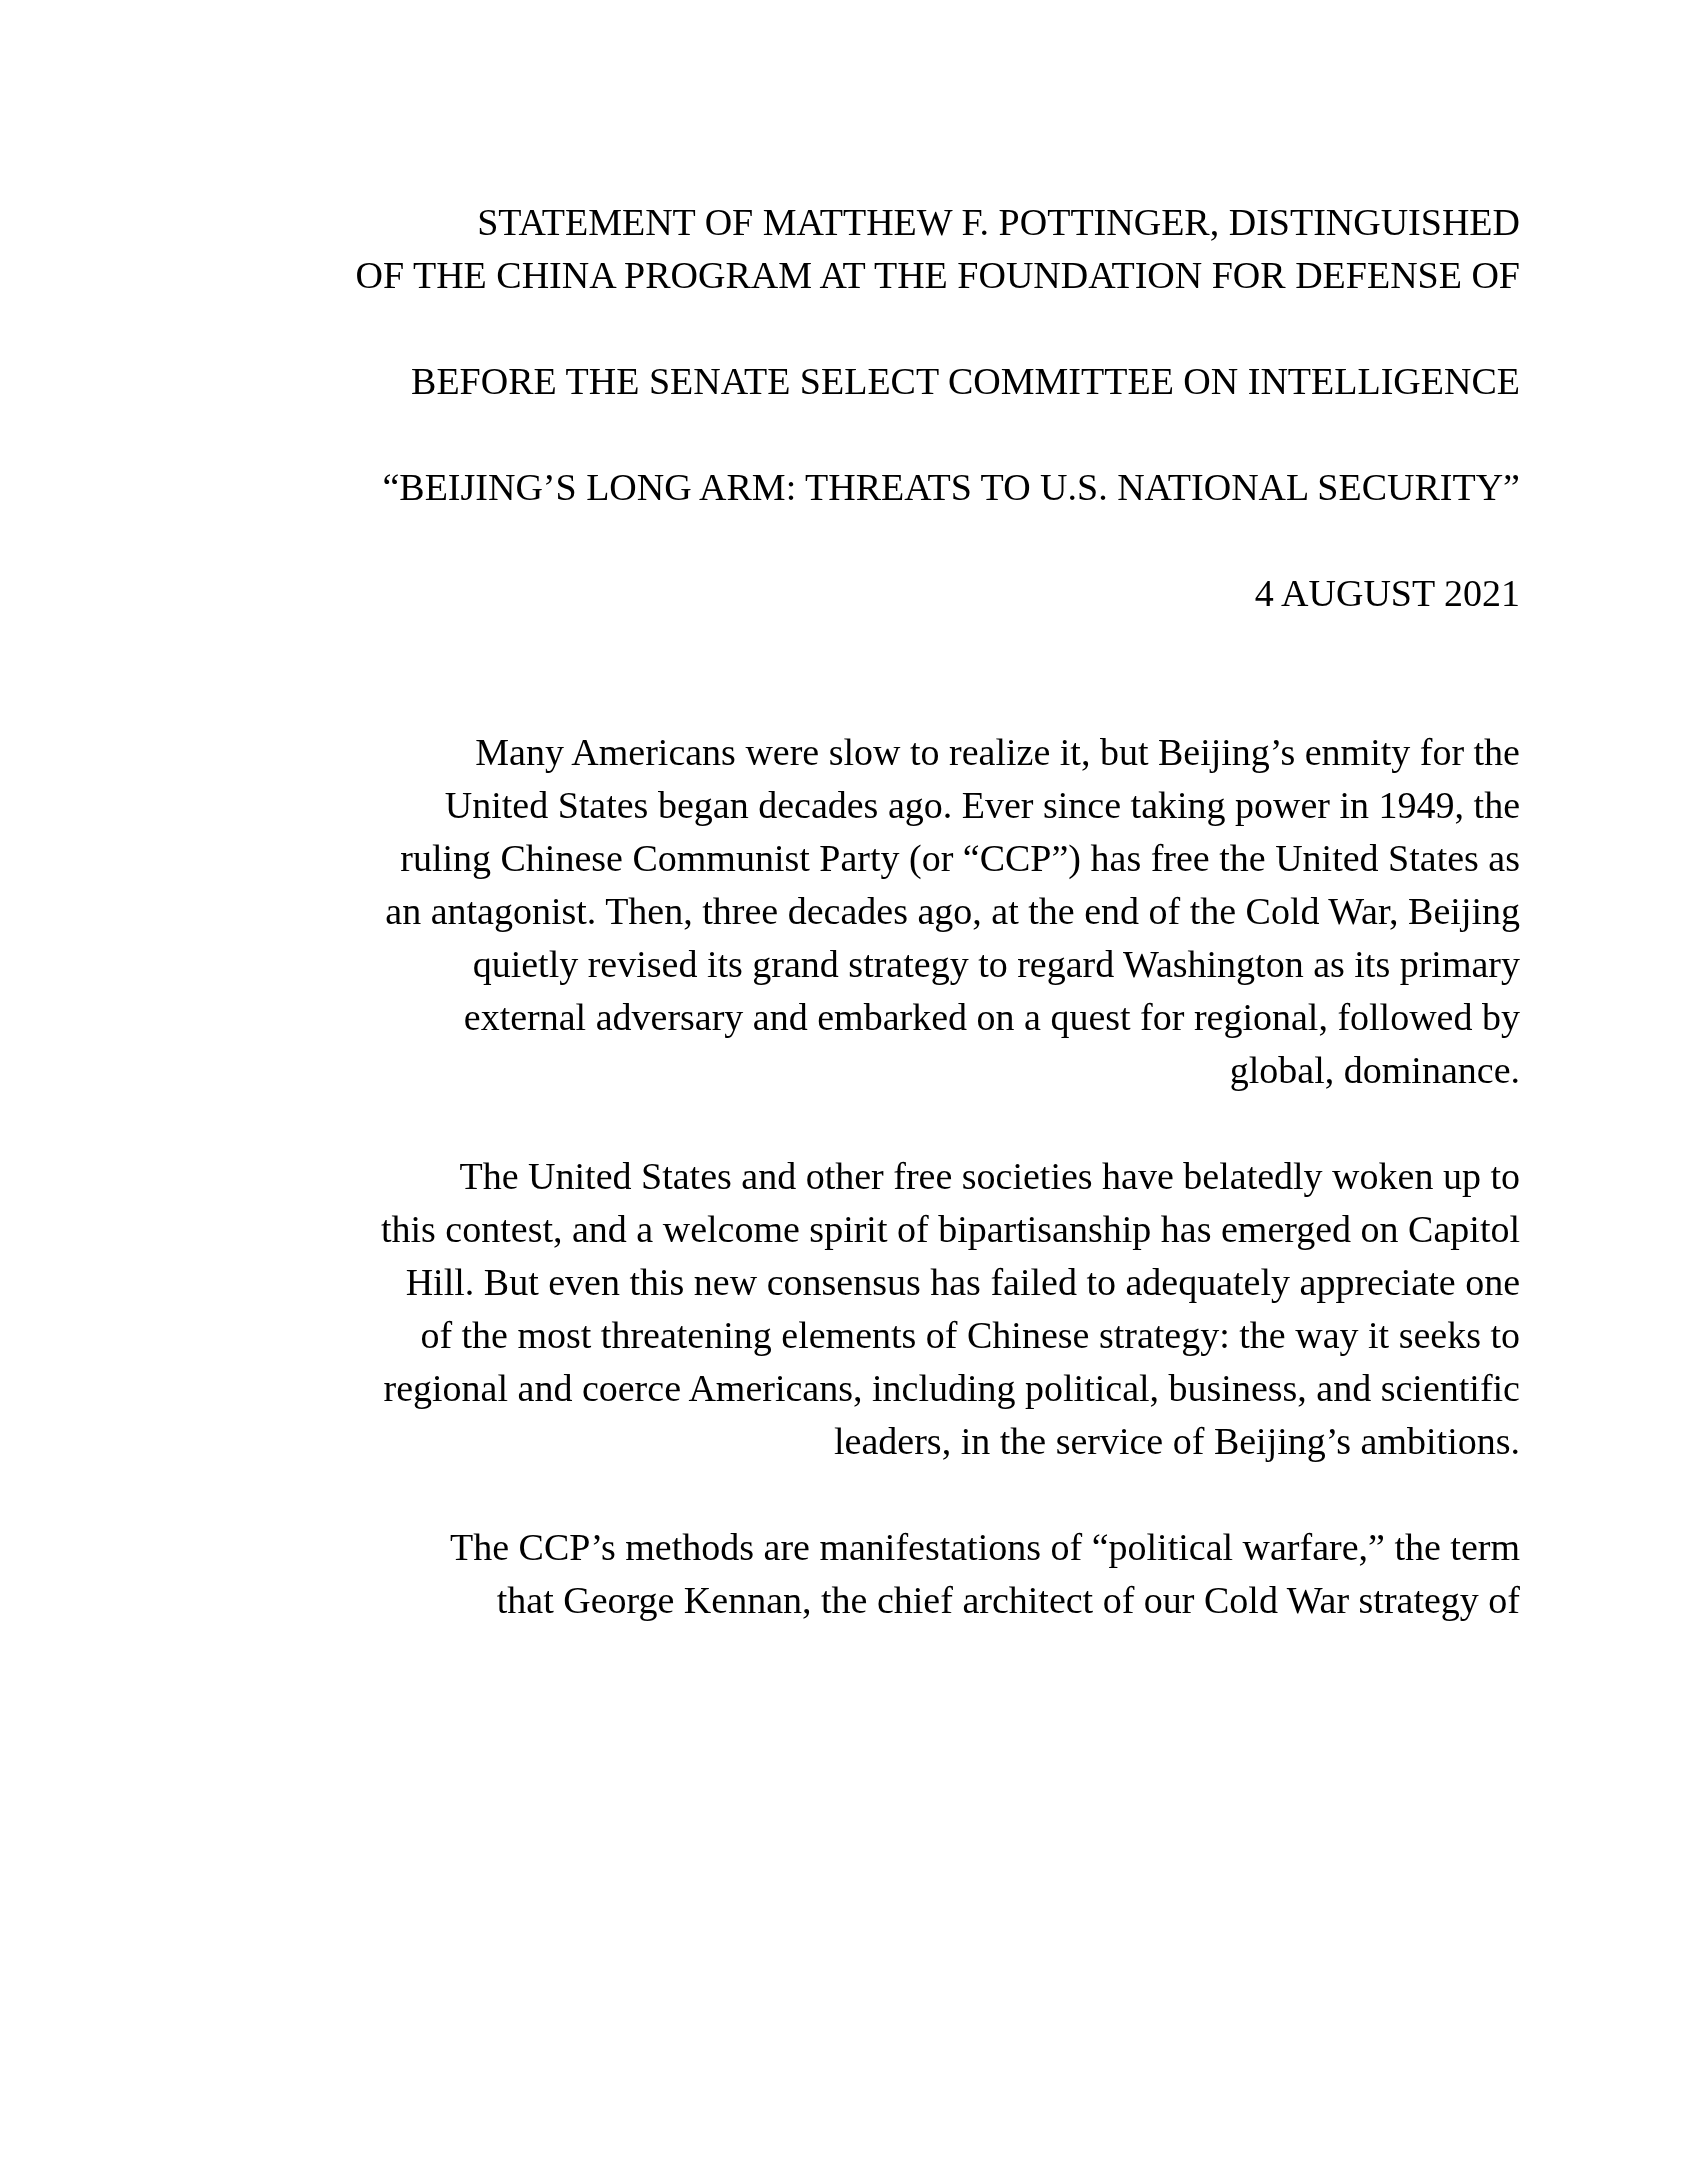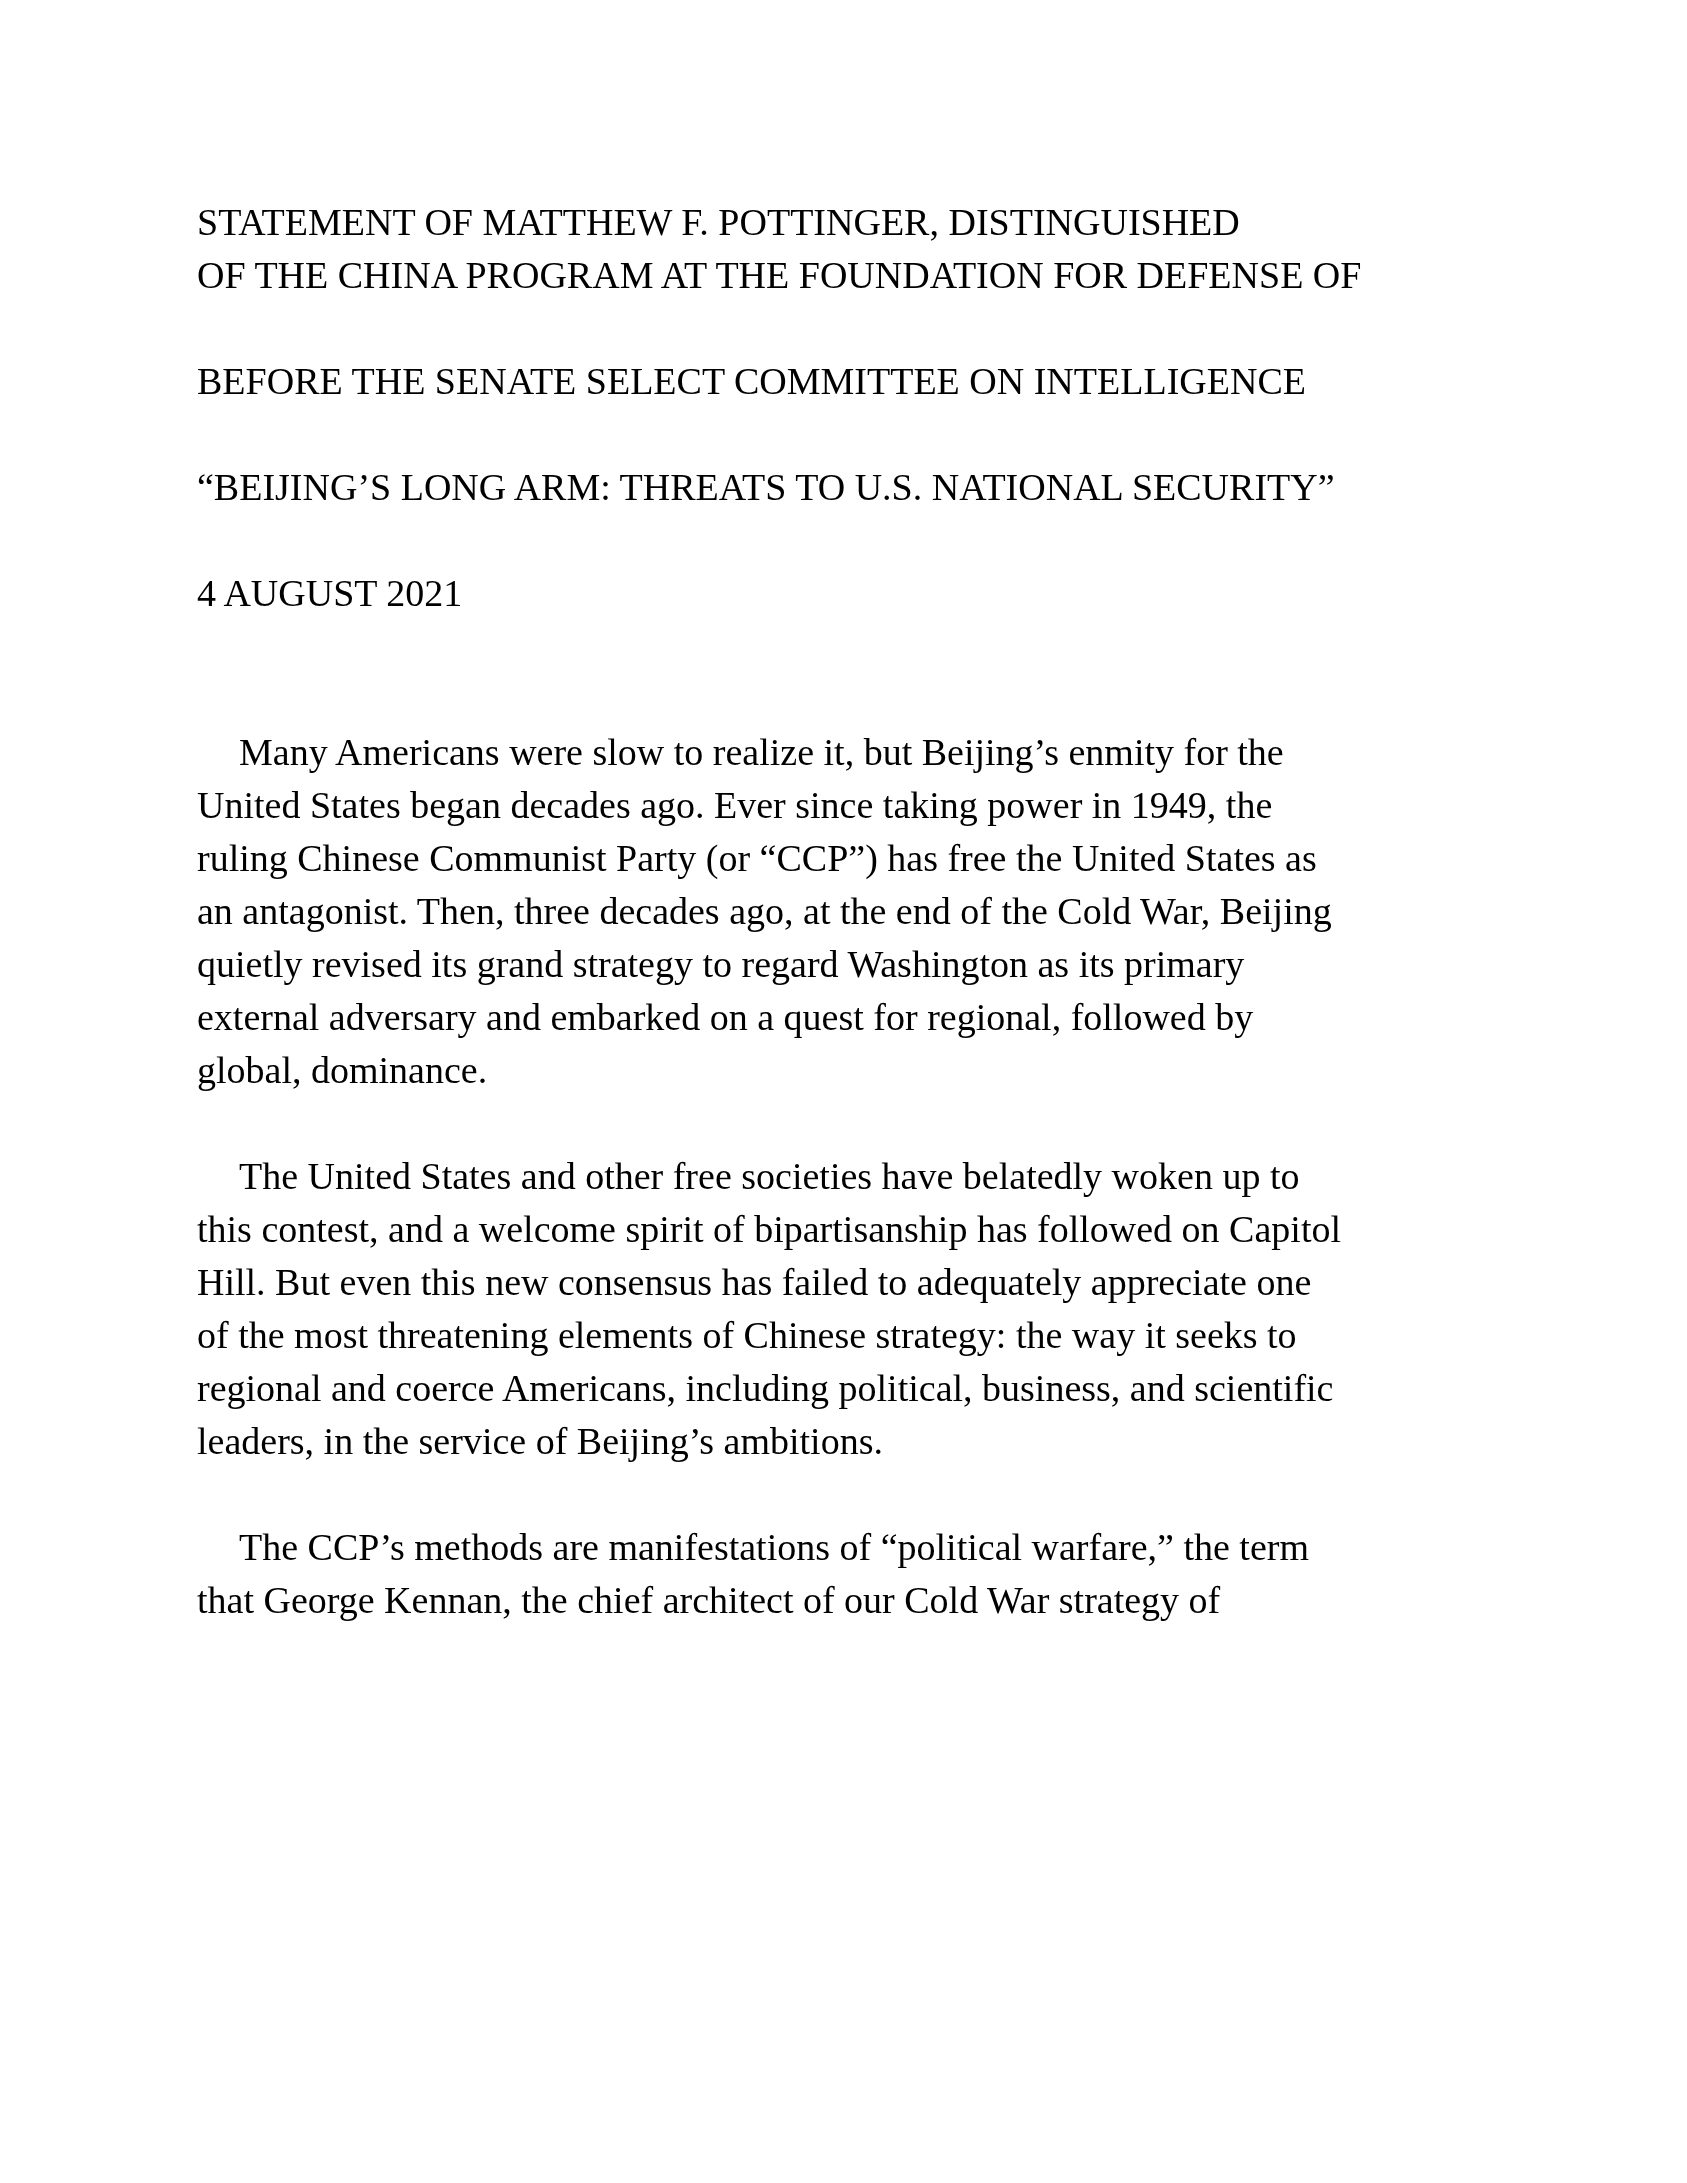--- a/index.html
+++ b/index.html
@@ -1,20 +1,21 @@
 <!DOCTYPE html>
 <html style="font-size:10.6px"><head>
 <meta charset="utf-8">
 <style>
   html, body { margin: 0; padding: 0; background: #ffffff; }
   body { width: 1687px; height: 2183px; position: relative; overflow: hidden; }
   .page {
     position: absolute; left: 0; top: 0; width: 1687px; height: 2183px;
     background: #ffffff; color: #000000;
     font-family: "Liberation Serif", "DejaVu Serif", serif;
+    text-align: right;
   }
   .text-block {
     position: absolute; left: 197px; top: 196px; width: 1323px;
     font-size: 38px; line-height: 53px;
   }
   .line { display: block; height: 53px; white-space: pre; }
   .blank { display: block; height: 53px; }
   .indent { padding-left: 42px; }
 </style>
 </head>
@@ -46,21 +47,21 @@
       <span class="line">ruling Chinese Communist Party (or “CCP”) has free the United States as</span>
       <span class="line">an antagonist. Then, three decades ago, at the end of the Cold War, Beijing</span>
       <span class="line">quietly revised its grand strategy to regard Washington as its primary</span>
       <span class="line">external adversary and embarked on a quest for regional, followed by</span>
       <span class="line">global, dominance.</span>
     </div>
     <span class="blank"></span>
 
     <div>
       <span class="line indent">The United States and other free societies have belatedly woken up to</span>
-      <span class="line">this contest, and a welcome spirit of bipartisanship has followed on Capitol</span>
+      <span class="line">this contest, and a welcome spirit of bipartisanship has emerged on Capitol</span>
       <span class="line">Hill. But even this new consensus has failed to adequately appreciate one</span>
       <span class="line">of the most threatening elements of Chinese strategy: the way it seeks to</span>
       <span class="line">regional and coerce Americans, including political, business, and scientific</span>
       <span class="line">leaders, in the service of Beijing’s ambitions.</span>
     </div>
     <span class="blank"></span>
 
     <div>
       <span class="line indent">The CCP’s methods are manifestations of “political warfare,” the term</span>
       <span class="line">that George Kennan, the chief architect of our Cold War strategy of</span>

